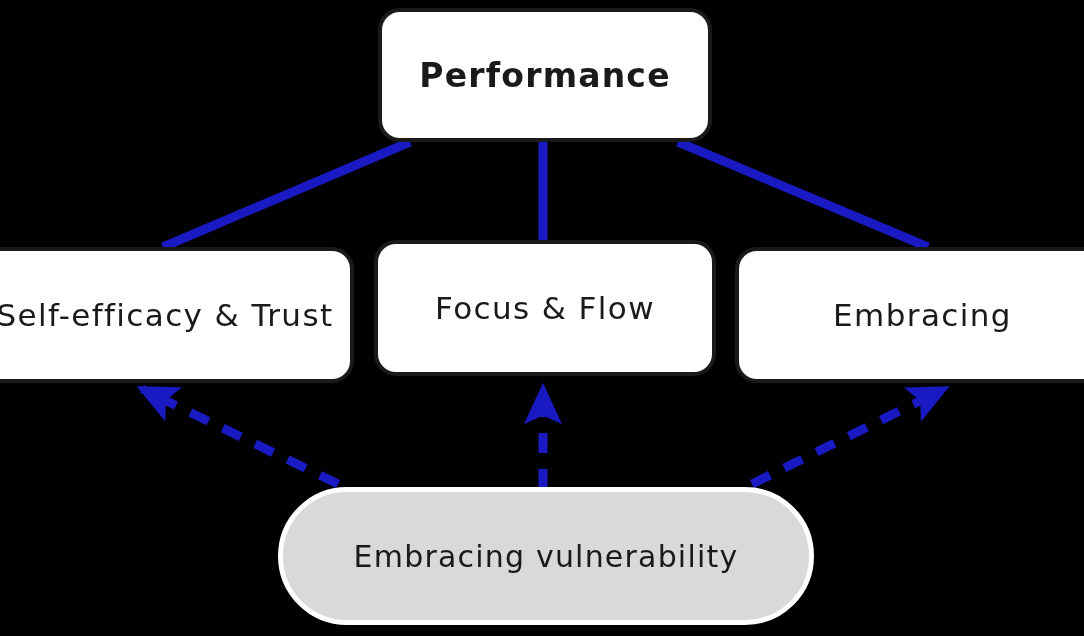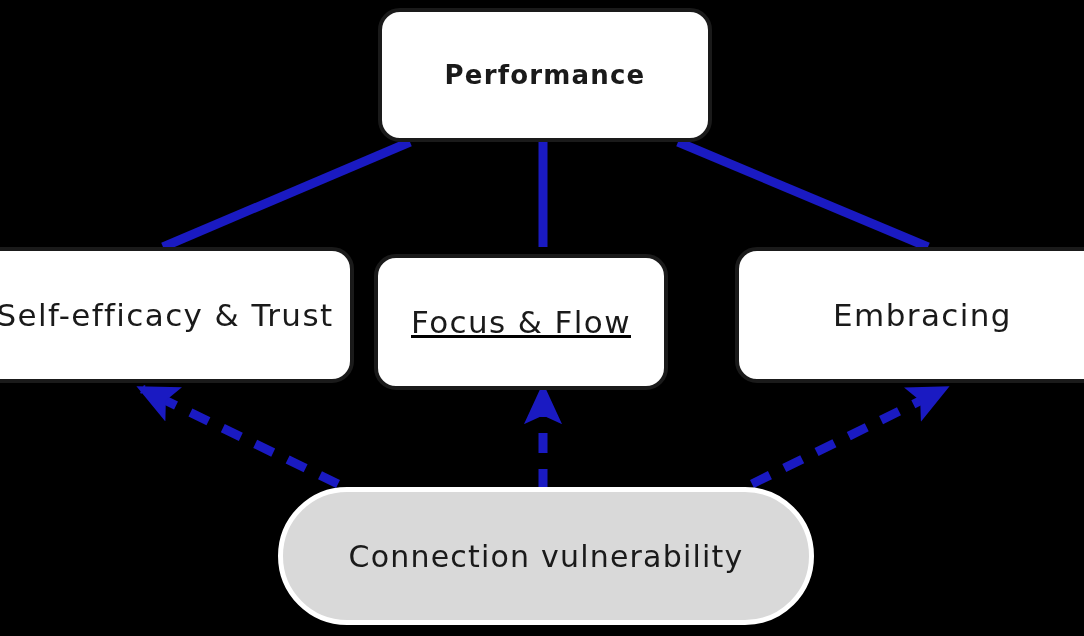--- a/index.html
+++ b/index.html
@@ -39,39 +39,39 @@
     background: #d9d9d9;
     border: 5px solid #ffffff;
     border-radius: 70px;
   }
   .node-label {
     display: block;
     color: #1a1a1a;
     white-space: nowrap;
   }
   .label-root {
-    font-size: 26px;
+    font-size: 33px;
     font-weight: 700;
     letter-spacing: 1.2px;
   }
   .label-branch {
     font-size: 31px;
     font-weight: 400;
     letter-spacing: 1.4px;
   }
   .label-source {
     font-size: 30px;
     font-weight: 400;
     letter-spacing: 1.2px;
   }
 
   
   #node-performance { left: 378px; top: 8px;   width: 334px; height: 134px; }
   #node-self        { left: -24px; top: 247px; width: 378px; height: 136px; }
-  #node-focus       { left: 374px; top: 254px; width: 294px; height: 136px; text-decoration: underline; }
+  #node-focus       { left: 374px; top: 240px; width: 342px; height: 136px; }
   #node-connection  { left: 735px; top: 247px; width: 375px; height: 136px; }
   #node-vulnerability { left: 278px; top: 487px; width: 536px; height: 138px; }
 </style>
 </head>
 <body>
 
 <div id="canvas">
 
   <svg id="edges" viewBox="0 0 1084 636" width="1084" height="636" xmlns="http://www.w3.org/2000/svg">
     <defs>
@@ -99,16 +99,16 @@
 
   <div class="node node-white" id="node-focus">
     <span class="node-label label-branch">Focus &amp; Flow</span>
   </div>
 
   <div class="node node-white" id="node-connection">
     <span class="node-label label-branch">Embracing</span>
   </div>
 
   <div class="node node-gray" id="node-vulnerability">
-    <span class="node-label label-source">Connection vulnerability</span>
+    <span class="node-label label-source">Embracing vulnerability</span>
   </div>
 
 </div>
 
 </body></html>

